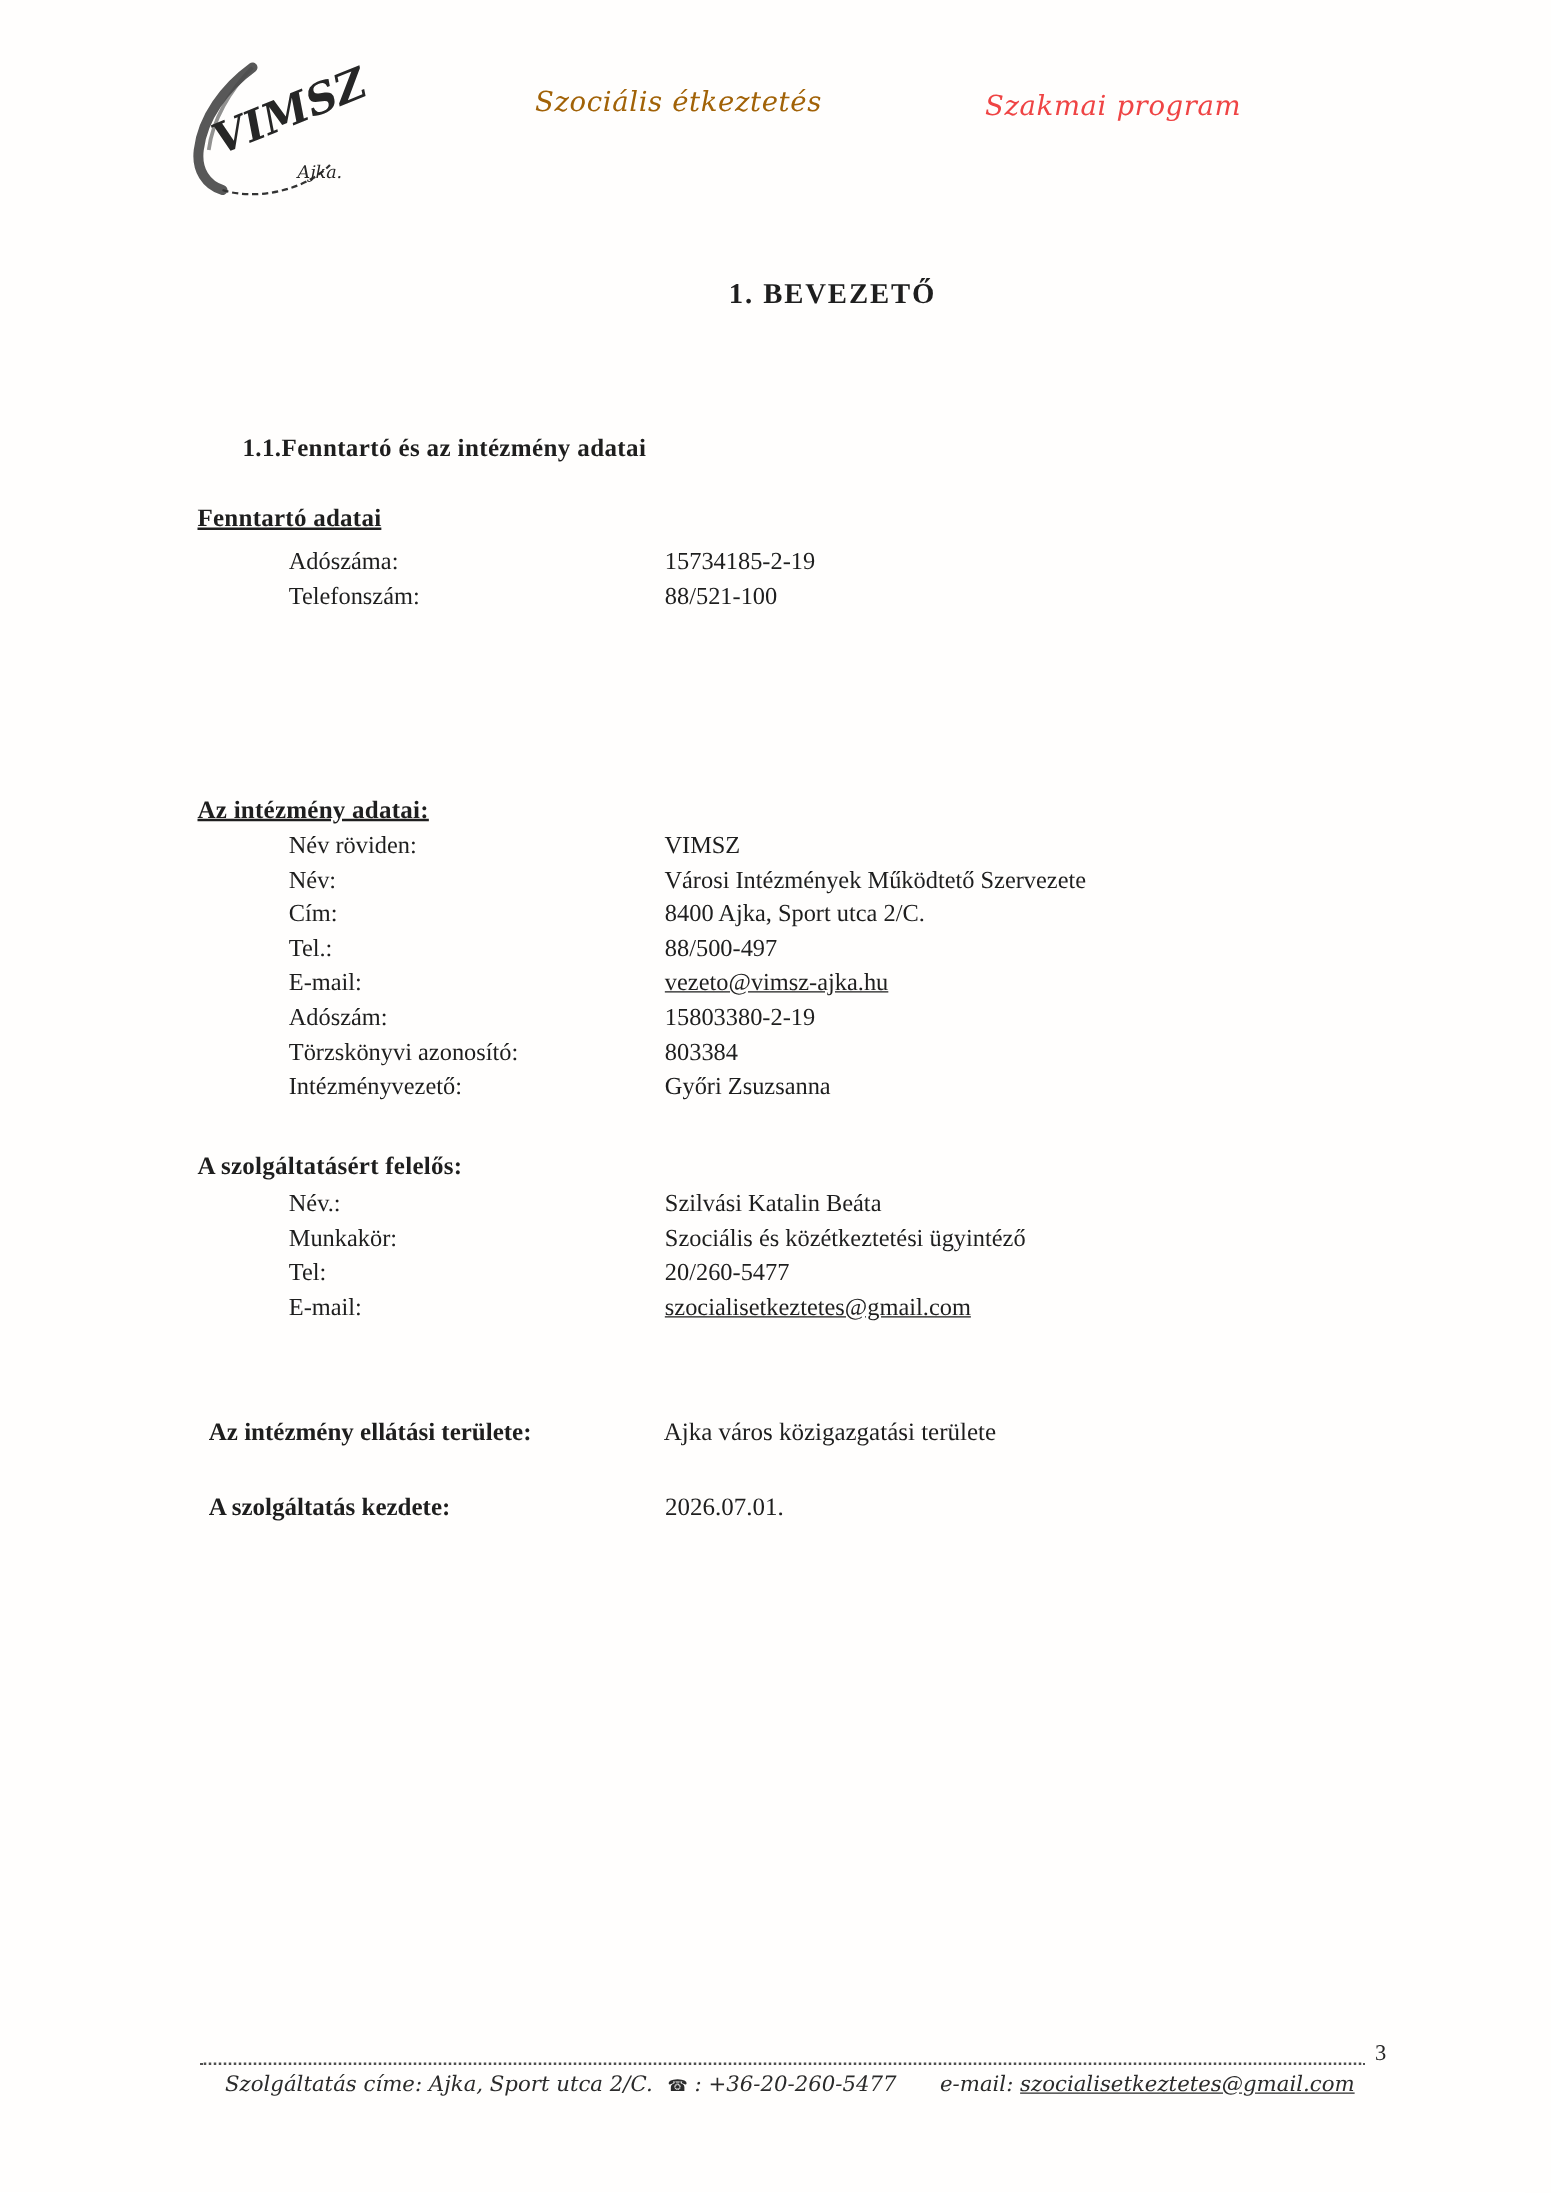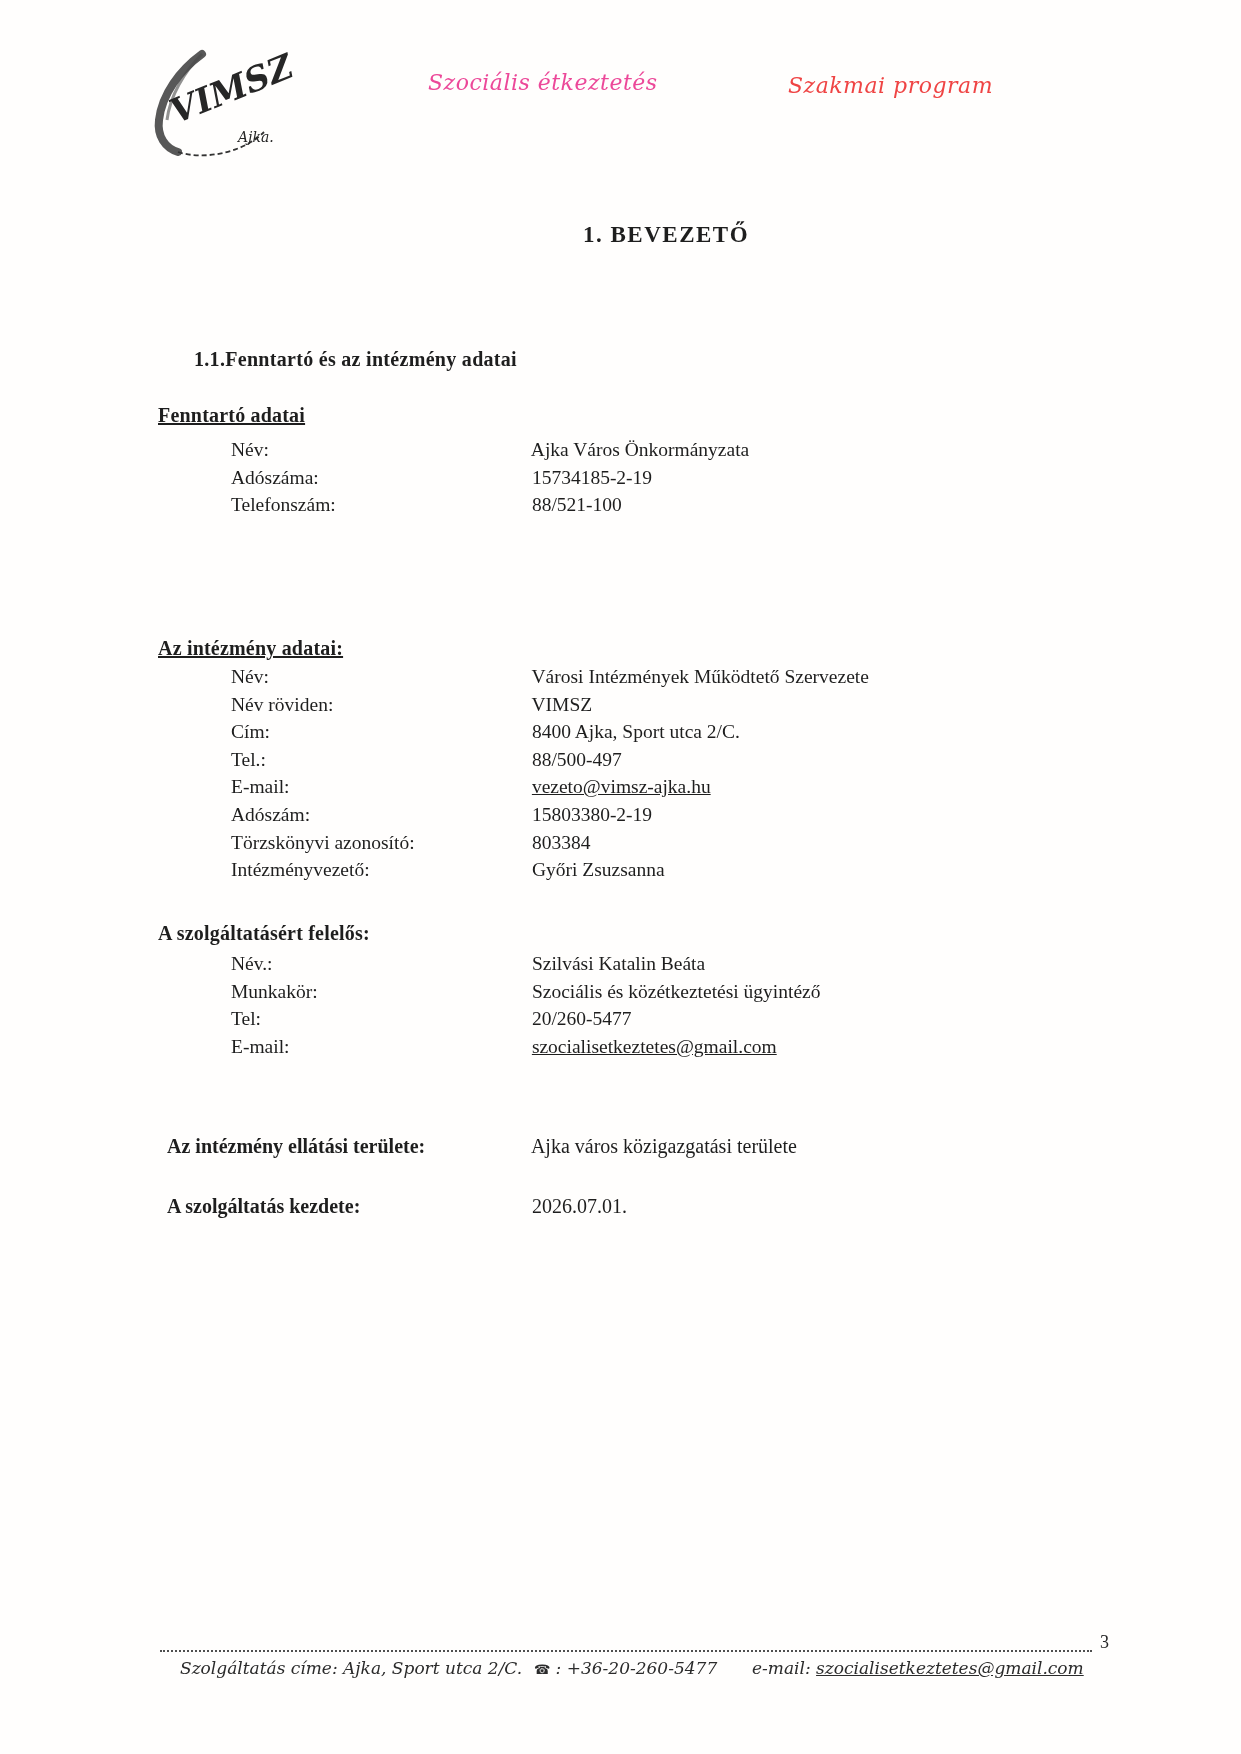--- a/index.html
+++ b/index.html
@@ -12,21 +12,21 @@
     font-family: "Liberation Serif", serif;
     color: #1e1e1e;
     overflow: hidden;
   }
 
   
   .logo-wrap { position:absolute; left:146px; top:40px; width:160px; height:125px; }
   .hdr-center {
     position:absolute; left:428px; top:70px;
     font-style:italic; font-size:22px; letter-spacing:0.5px;
-    color:#ec4899; font-family:"DejaVu Serif", serif;
+    color:#a16207; font-family:"DejaVu Serif", serif;
   }
   .hdr-right {
     position:absolute; left:788px; top:73px;
     font-style:italic; font-size:22px; letter-spacing:0.5px;
     color:#ef4444; font-family:"DejaVu Serif", serif;
   }
 
   
   .doc-title {
     position:absolute; left:583px; top:222px;
@@ -100,42 +100,38 @@
   </div>
   <div class="hdr-center">Szociális étkeztetés</div>
   <div class="hdr-right">Szakmai program</div>
 
   <div class="doc-title">1. BEVEZETŐ</div>
   <div class="subsection-title">1.1.Fenntartó és az intézmény adatai</div>
 
   <div class="sec-heading u" id="fen-heading">Fenntartó adatai</div>
   <div class="rows" id="fen-rows">
     <div class="row">
-      <span class="lbl">Név:</span>
-      <span class="val">Ajka Város Önkormányzata</span>
-    </div>
-    <div class="row">
       <span class="lbl">Adószáma:</span>
       <span class="val">15734185-2-19</span>
     </div>
     <div class="row">
       <span class="lbl">Telefonszám:</span>
       <span class="val">88/521-100</span>
     </div>
   </div>
 
   <div class="sec-heading u" id="int-heading">Az intézmény adatai:</div>
   <div class="rows" id="int-rows">
     <div class="row">
+      <span class="lbl">Név röviden:</span>
+      <span class="val">VIMSZ</span>
+    </div>
+    <div class="row">
       <span class="lbl">Név:</span>
       <span class="val">Városi Intézmények Működtető Szervezete</span>
-    </div>
-    <div class="row">
-      <span class="lbl">Név röviden:</span>
-      <span class="val">VIMSZ</span>
     </div>
     <div class="row">
       <span class="lbl">Cím:</span>
       <span class="val">8400 Ajka, Sport utca 2/C.</span>
     </div>
     <div class="row">
       <span class="lbl">Tel.:</span>
       <span class="val">88/500-497</span>
     </div>
     <div class="row">

